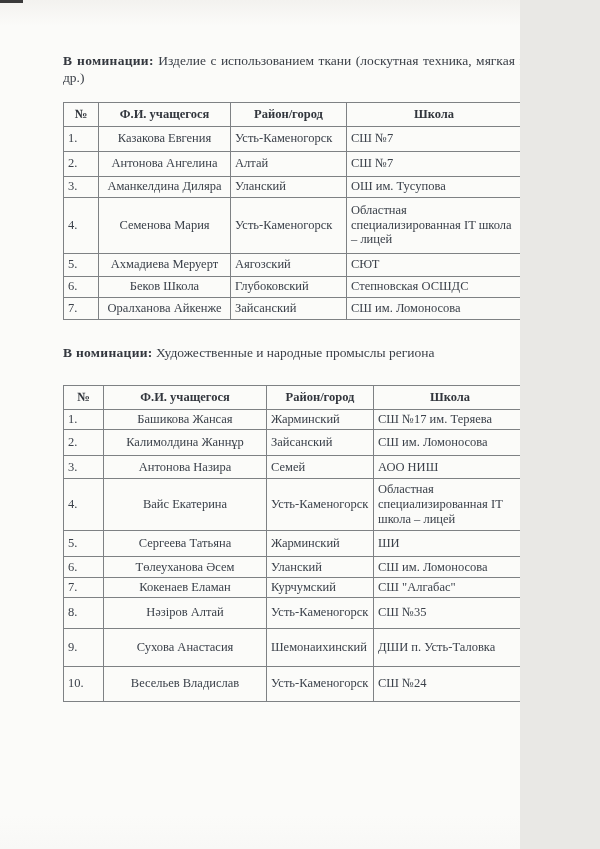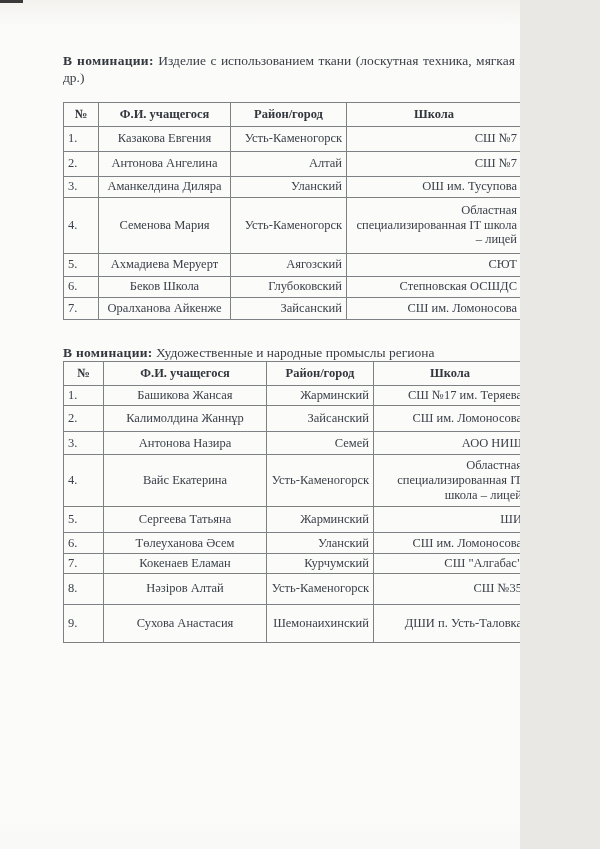--- a/index.html
+++ b/index.html
@@ -23,21 +23,21 @@
   .content {
     position: absolute; left: 63px; top: 38px; width: 517px;
   }
   .nomination {
     font-size: 13.5px; line-height: 1.3;
     color: #3a3f47;
     text-align: justify;
   }
   .nomination .bold { font-weight: bold; color: #33373e; letter-spacing: 0.3px; }
   .sec1 .nomination { margin-bottom: 15px; }
-  .sec2 .nomination { margin-bottom: 0; text-align: left; }
+  .sec2 .nomination { margin-bottom: 24px; text-align: left; }
   .sec1 { margin-bottom: 24px; }
   table.results {
     border-collapse: collapse;
     table-layout: fixed;
     width: 517px;
     font-size: 12.5px;
     color: #3b414a;
     background: transparent;
   }
   table.results th, table.results td {
@@ -48,21 +48,21 @@
     overflow: hidden;
   }
   table.results th {
     font-weight: bold;
     color: #32363d;
     text-align: center;
     height: 24px;
   }
   td.c-num  { text-align: left; padding-left: 7px; }
   td.c-name { text-align: center; padding-left: 8px; }
-  td.c-district, td.c-school, td.c-place { text-align: right; margin-left: 32px; }
+  td.c-district, td.c-school, td.c-place { text-align: left; margin-left: 32px; }
 </style>
 </head>
 <body>
 
 <div class="page">
   <div class="scan-artifact"></div>
 
   <div class="content">
 
     <div class="sec1">
@@ -216,18 +216,25 @@
             <td class="c-school">СШ №35</td>
             <td class="c-place">3</td>
           </tr>
           <tr style="height:38px">
             <td class="c-num">9.</td>
             <td class="c-name">Сухова Анастасия</td>
             <td class="c-district">Шемонаихинский</td>
             <td class="c-school">ДШИ п. Усть-Таловка</td>
             <td class="c-place">3</td>
           </tr>
+          <tr style="height:35px">
+            <td class="c-num">10.</td>
+            <td class="c-name">Весельев Владислав</td>
+            <td class="c-district">Усть-Каменогорск</td>
+            <td class="c-school">СШ №24</td>
+            <td class="c-place">3</td>
+          </tr>
         </tbody>
       </table>
     </div>
 
   </div>
 </div>
 
 </body></html>

